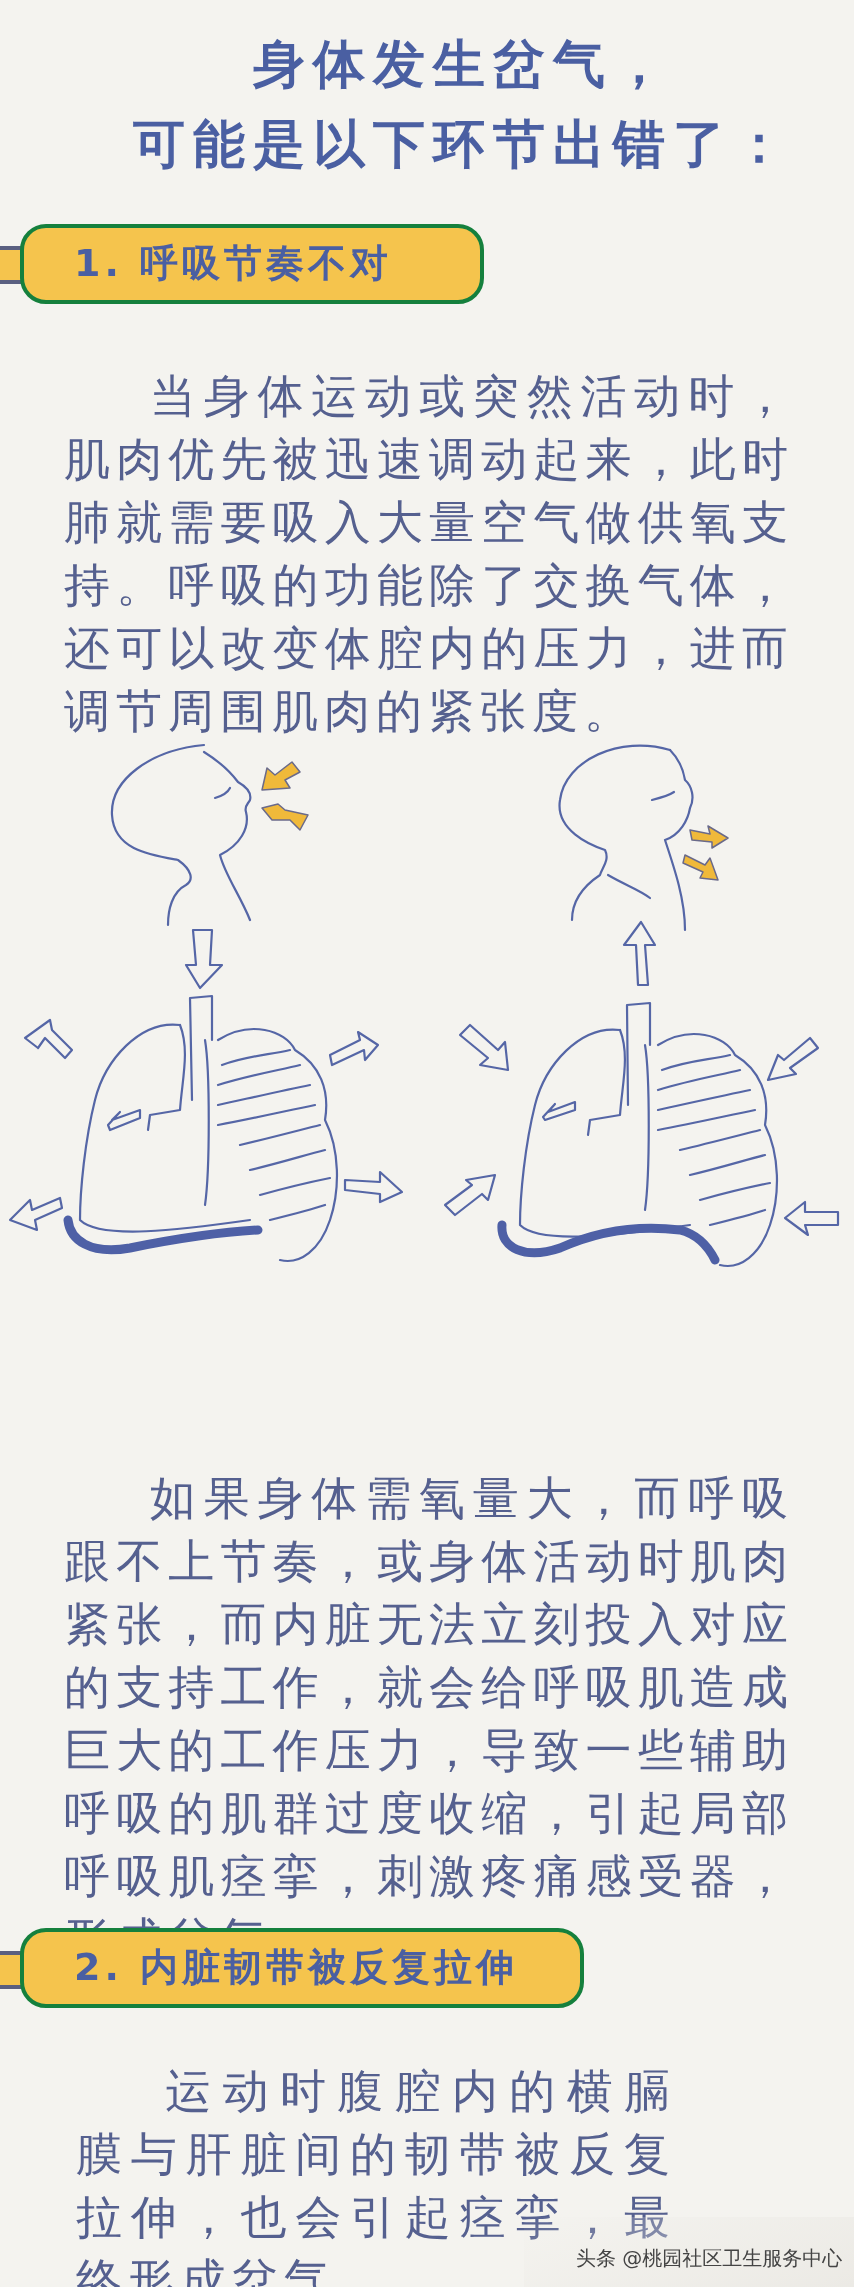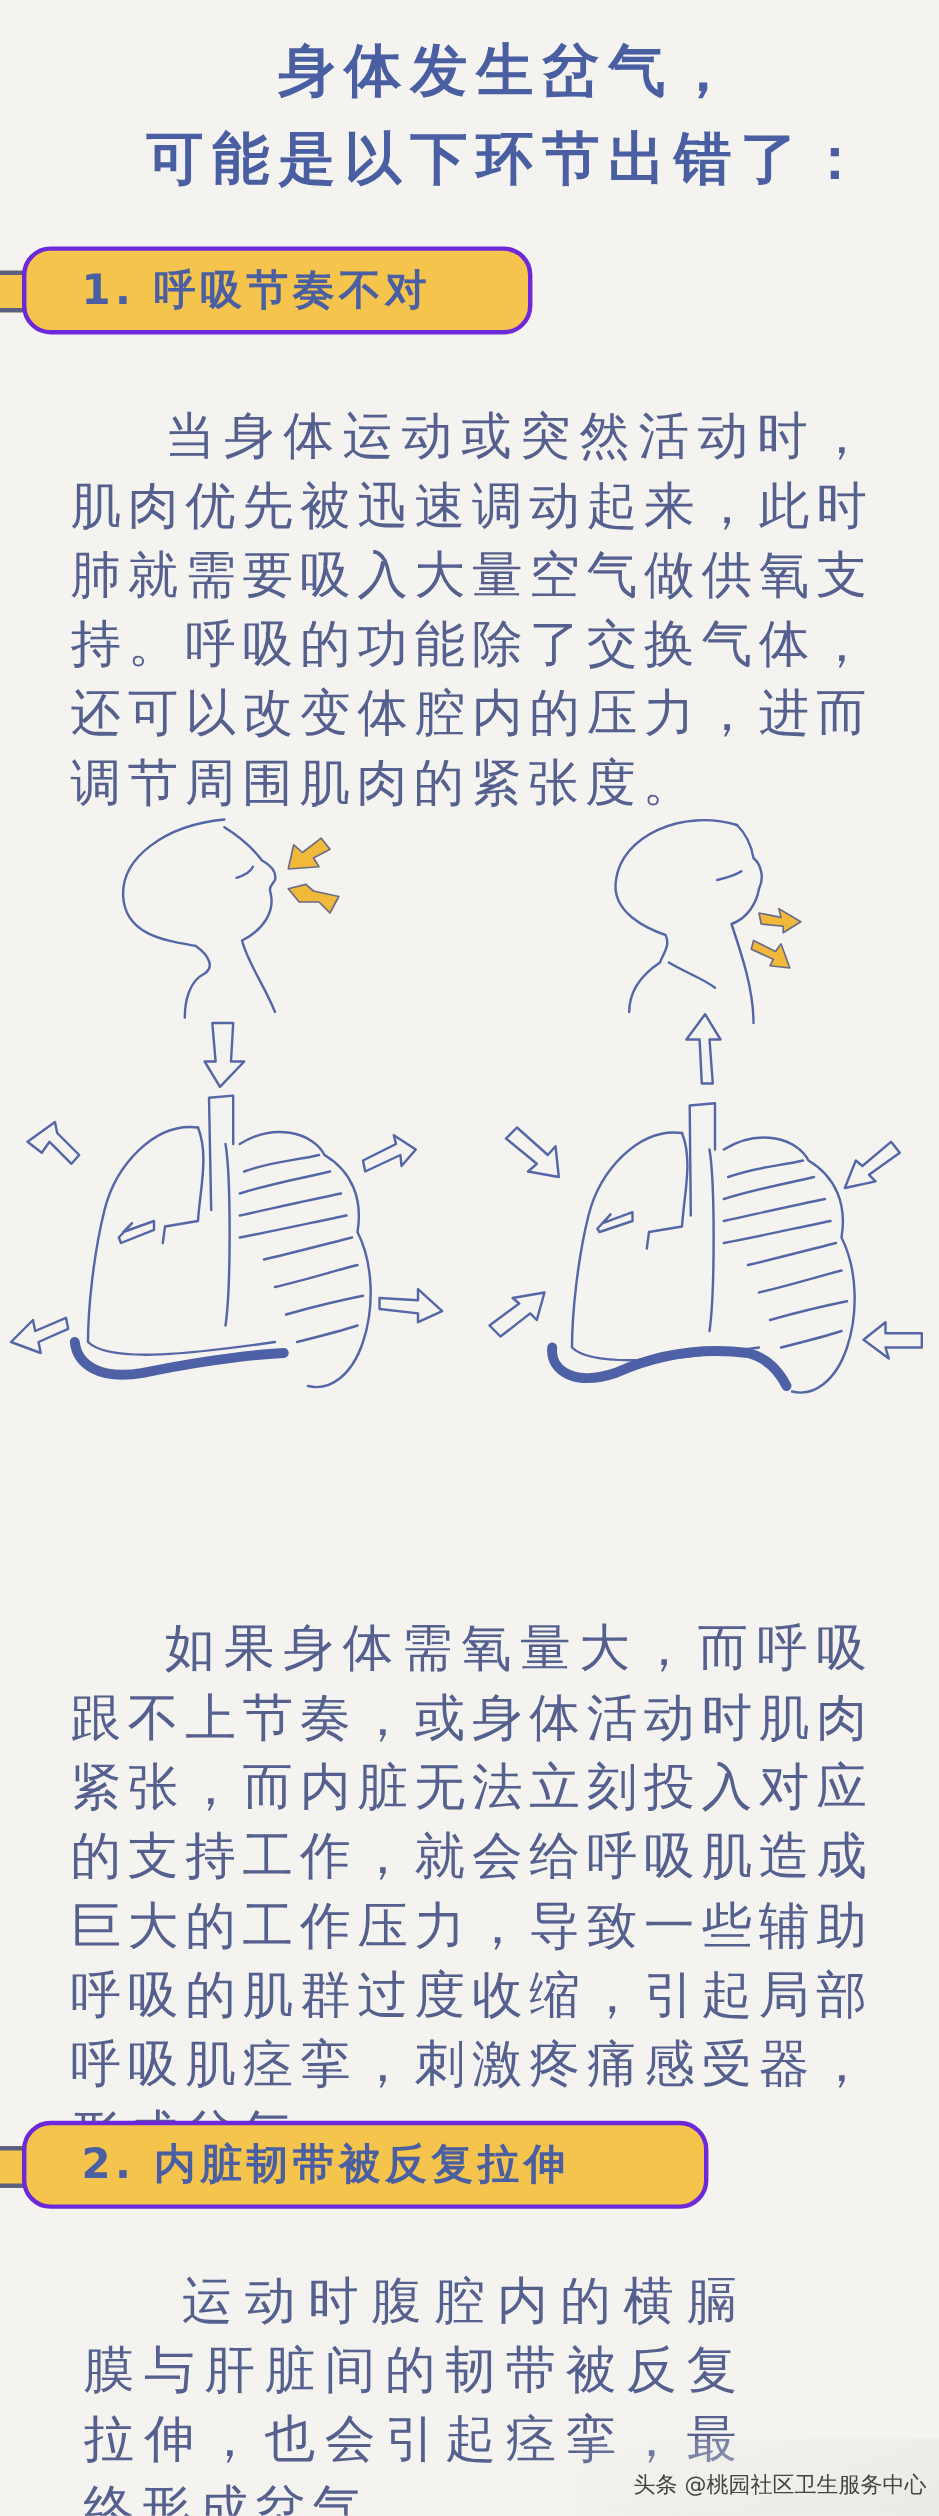--- a/index.html
+++ b/index.html
@@ -12,21 +12,21 @@
     }
     .title {
       position: absolute; left: 0; width: 854px; text-align: center;
       font-family: "DejaVu Sans", sans-serif; font-weight: bold;
       color: #4a5fa2; font-size: 52px; letter-spacing: 8px; padding-left: 36px;
     }
     .t1 { top: 30px; }
     .t2 { top: 110px; }
     .tag {
       position: absolute; left: 20px; height: 80px;
-      background: #f5c44d; border: 4px solid #6d28d9; border-radius: 26px;
+      background: #f5c44d; border: 4px solid #15803d; border-radius: 26px;
       box-sizing: border-box;
     }
     .tag-tab {
       position: absolute; left: 0; width: 32px; height: 38px;
       background: #f5c44d; border: 4px solid #5a5f80; border-left: none;
       box-sizing: border-box;
     }
     .tag-label {
       position: absolute; left: 50px; top: 10px;
       font-weight: bold; font-size: 38px; color: #4a5fa2; letter-spacing: 4px;
@@ -121,20 +121,20 @@
     <path d="M292 42 L300 52 L285 60 L290 68 L262 70 L267 48 L275 55 Z"></path>
     <path d="M308 95 L300 110 L290 100 L272 100 L262 88 L278 84 L285 90 Z"></path>
     <path d="M690 110 L710 114 L708 106 L728 118 L712 128 L712 122 L692 120 Z"></path>
     <path d="M685 135 L705 145 L710 138 L718 160 L700 158 L703 152 L683 143 Z"></path>
   </g>
 </svg>
 
 <div class="para" style="top:1467px;"><span class="indent"></span><span>如果身体需氧量大，而呼吸跟不上节奏，或身体活动时肌肉紧张，而内脏无法立刻投入对应的支持工作，就会给呼吸肌造成巨大的工作压力，导致一些辅助呼吸的肌群过度收缩，引起局部呼吸肌痉挛，刺激疼痛感受器，形成岔气。</span></div>
 
 <div class="tag-tab" style="top:1951px;"></div>
-<div class="tag" style="top:1928px; width:624px;">
+<div class="tag" style="top:1928px; width:564px;">
   <span class="tag-label">2. 内脏韧带被反复拉伸</span>
 </div>
 
 <div class="para" style="top:2060px; left:76px; width:600px;"><span class="indent"></span><span>运动时腹腔内的横膈膜与肝脏间的韧带被反复拉伸，也会引起痉挛，最终形成岔气。</span></div>
 
 <div class="wm-shade"></div>
 <div class="watermark">头条 @桃园社区卫生服务中心</div>
 
 </body></html>

